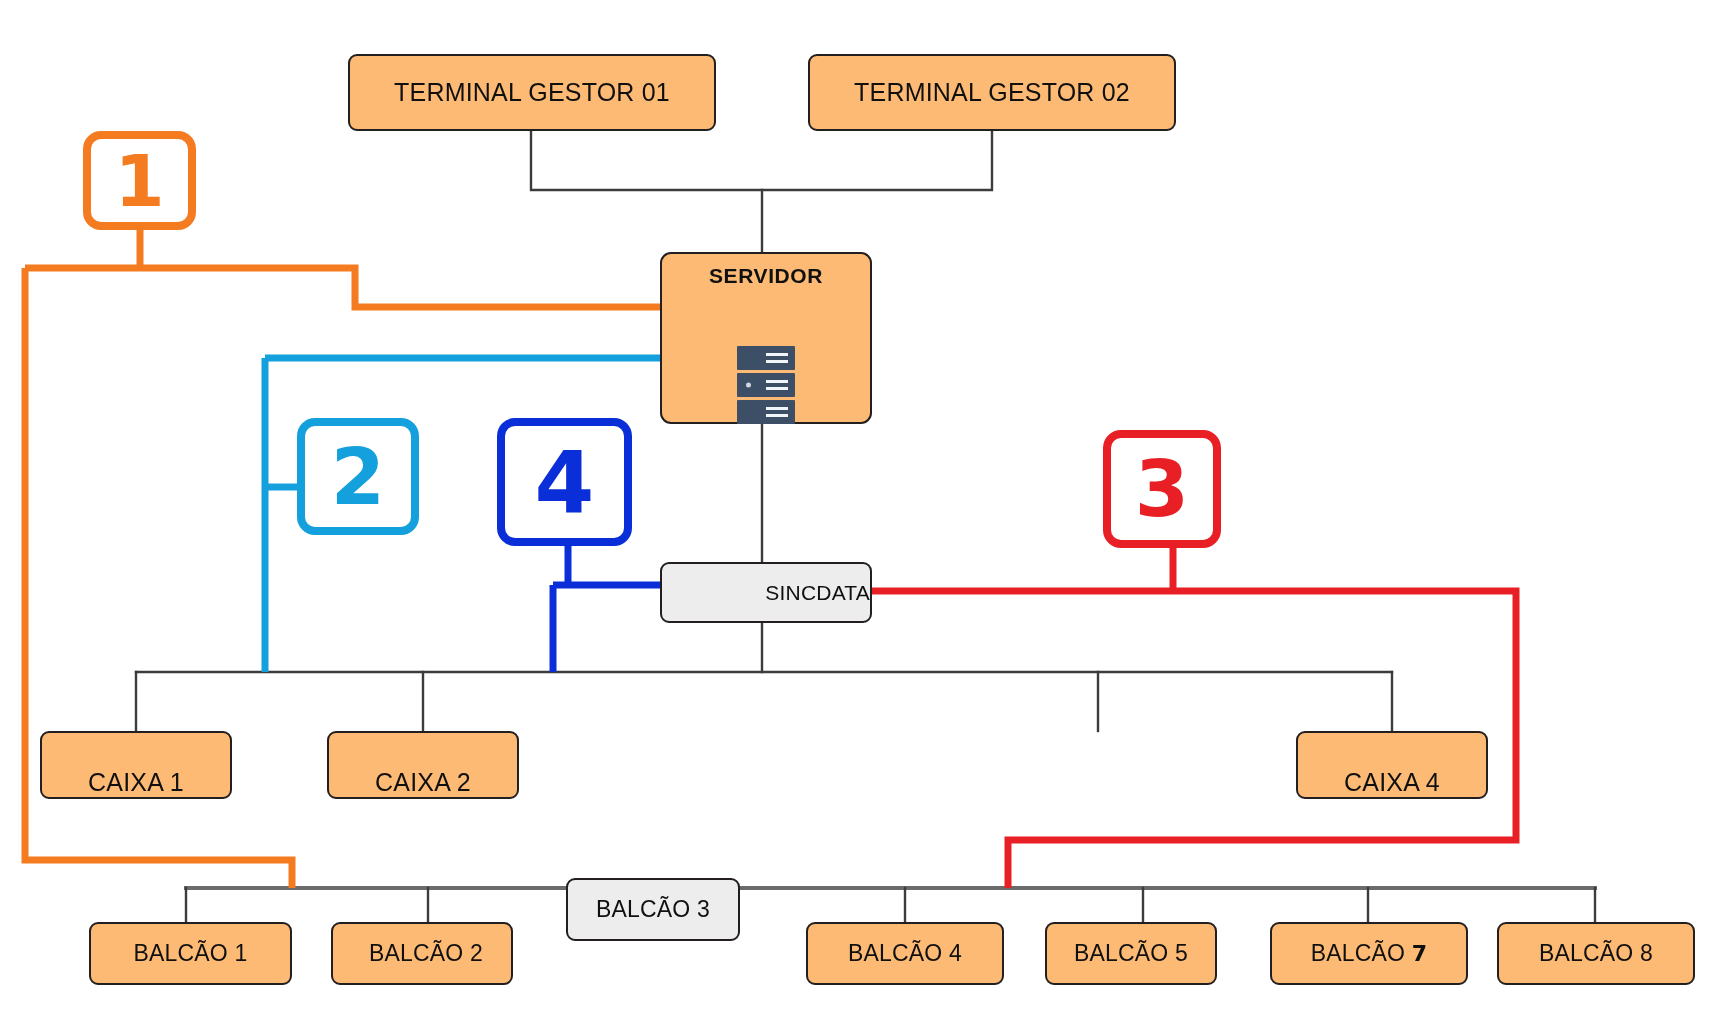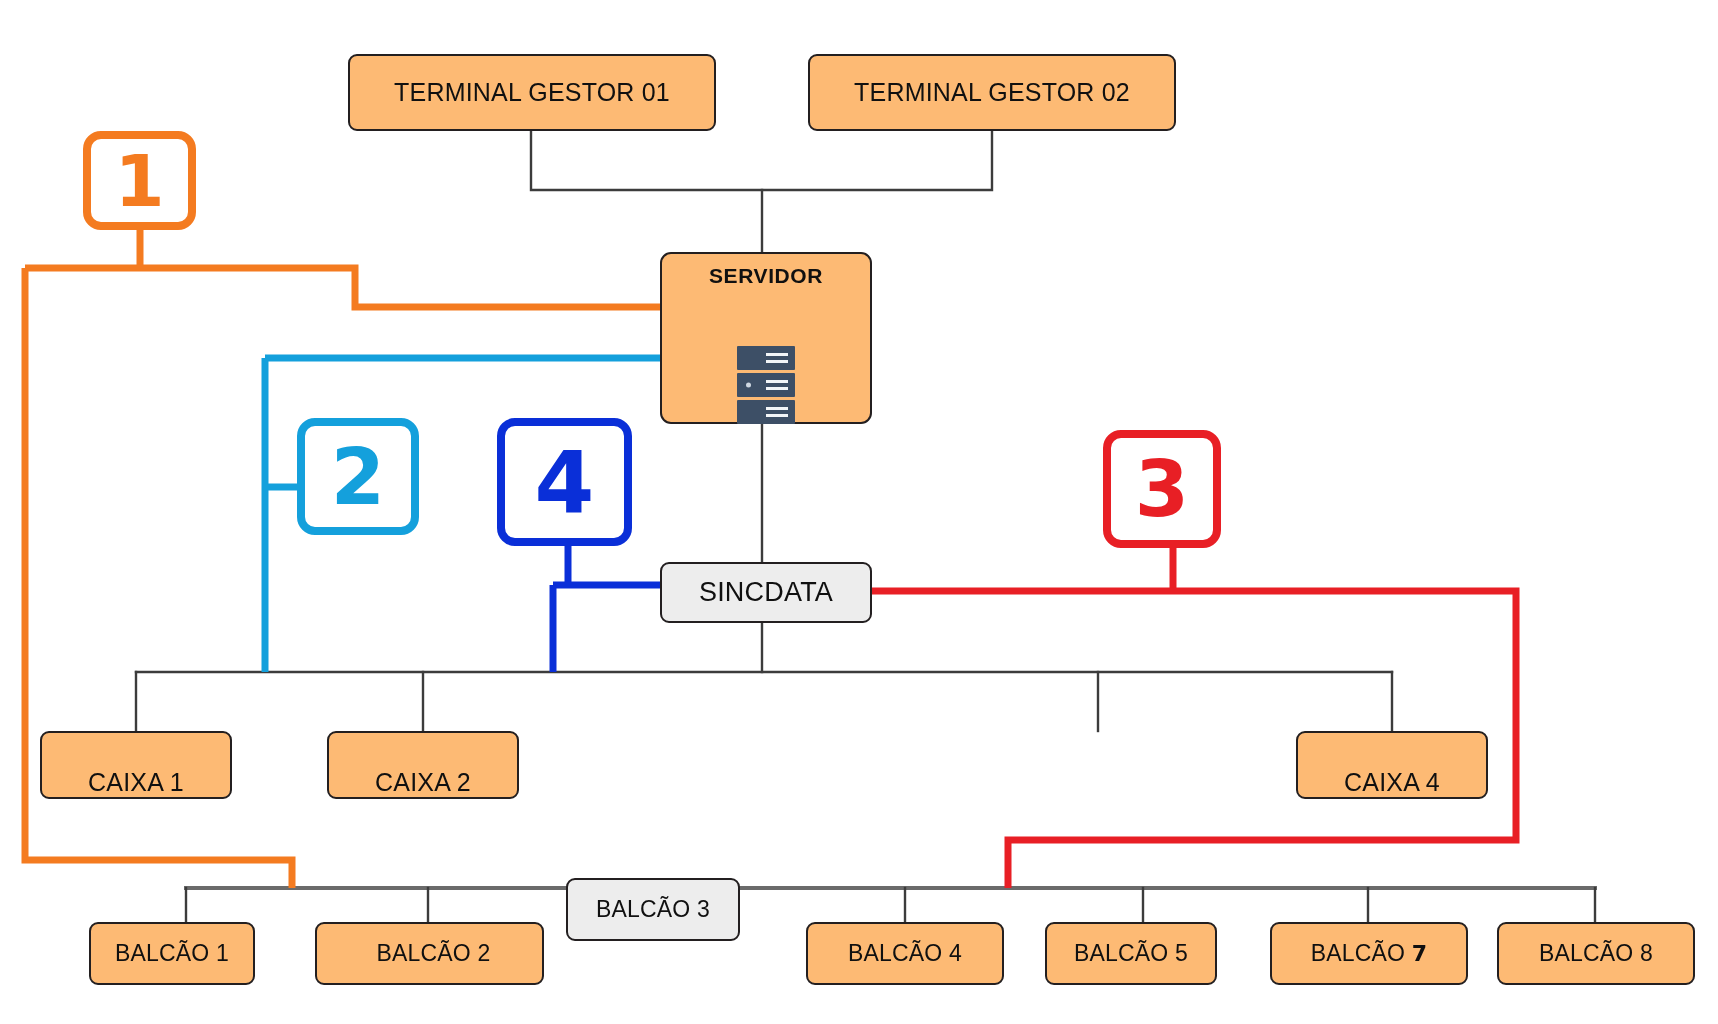--- a/index.html
+++ b/index.html
@@ -50,21 +50,22 @@
     padding-top: 12px;
     border-radius: 11px;
     gap: 40px;
   }
   .node.server .srv-title {
     font-weight: bold;
     font-size: 21px;
     letter-spacing: 0.6px;
   }
   .node.sincdata {
-    font-size: 27px;
+    font-size: 21px;
+    justify-content: flex-end;
   }
   .node.balcao {
     font-size: 23px;
   }
   .node.caixa {
     font-size: 25px;
     align-items: flex-end;
   }
   .node.terminal {
     font-size: 25px;
@@ -230,24 +231,24 @@
   <div class="node caixa" style="left:40px;   top:731px; width:192px; height:68px;">
     <span>CAIXA 1</span>
   </div>
   <div class="node caixa" style="left:327px;  top:731px; width:192px; height:68px;">
     <span>CAIXA 2</span>
   </div>
   <div class="node caixa" style="left:1296px; top:731px; width:192px; height:68px;">
     <span>CAIXA 4</span>
   </div>
 
-  <div class="node balcao" style="left:89px;   top:922px; width:166px; height:63px;">
+  <div class="node balcao" style="left:89px;   top:922px; width:203px; height:63px;">
     <span>BALCÃO 1</span>
   </div>
-  <div class="node balcao" style="left:315px;  top:922px; width:229px; height:63px;padding-left:8px;">
+  <div class="node balcao" style="left:331px;  top:922px; width:182px; height:63px;padding-left:8px;">
     <span>BALCÃO 2</span>
   </div>
   <div class="node balcao gray" style="left:566px; top:878px; width:174px; height:63px;">
     <span>BALCÃO 3</span>
   </div>
   <div class="node balcao" style="left:806px;  top:922px; width:198px; height:63px;">
     <span>BALCÃO 4</span>
   </div>
   <div class="node balcao" style="left:1045px; top:922px; width:172px; height:63px;">
     <span>BALCÃO 5</span>

